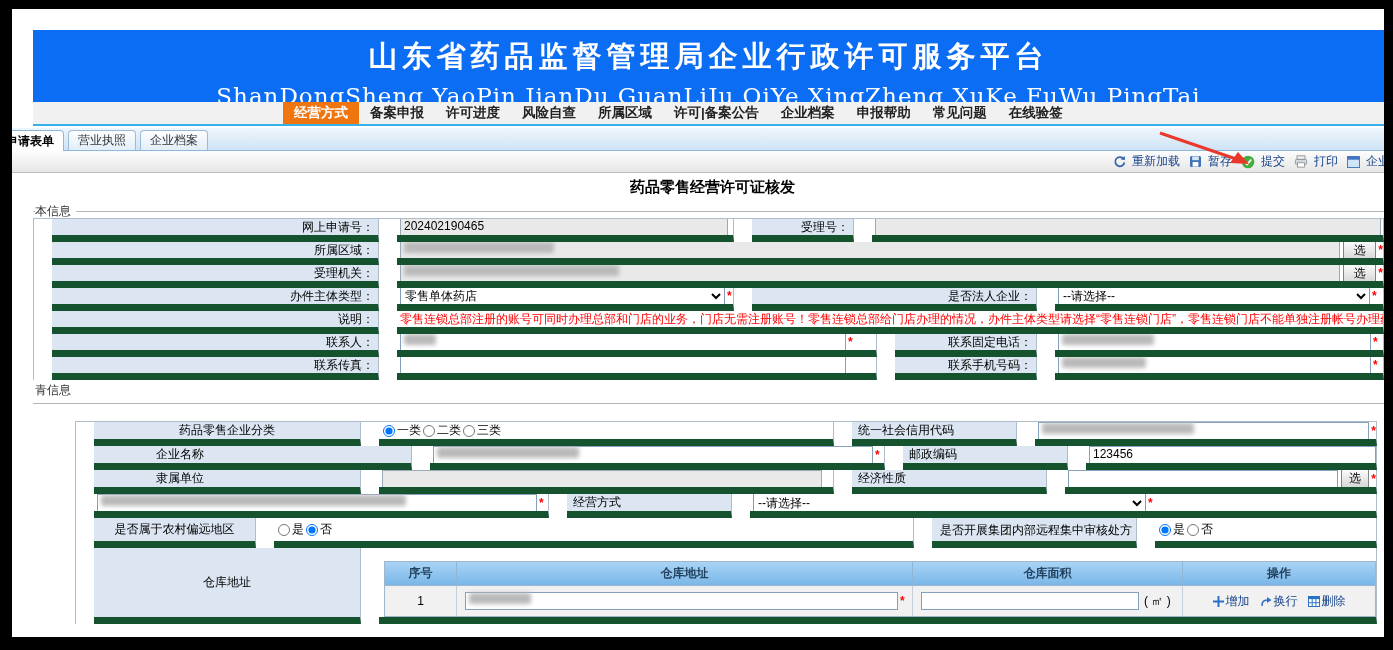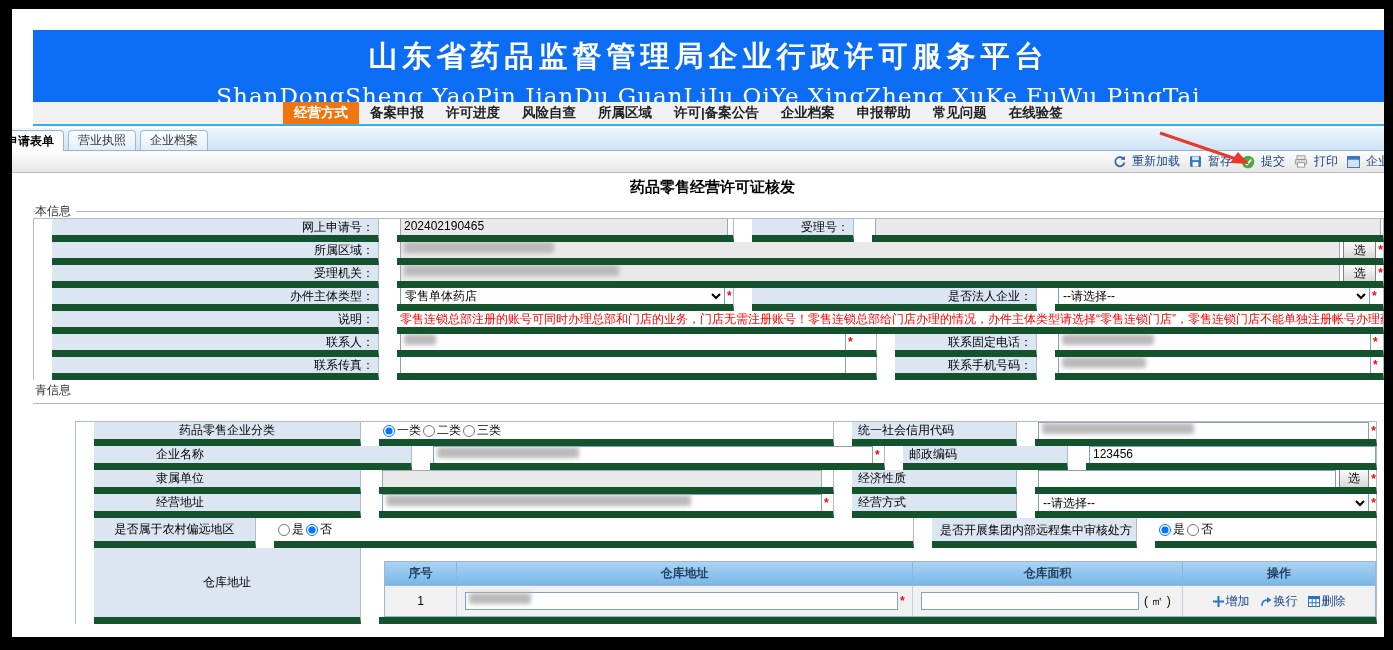--- a/index.html
+++ b/index.html
@@ -290,30 +290,29 @@
               <span>123456</span>
             </div>
         </div>
       </div>
 
       <div class="frow">
         <div class="cell labc h24" style="width:267px;justify-content:flex-start;padding-left:62px;">隶属单位</div>
         <div class="cell fc h24" style="width:455px;">
           <div class="ibox ro" style="width:432px;"></div>
         </div>
-        <div class="cell lab h24" style="width:165px;justify-content:flex-start;padding-left:6px;">经济性质</div>
+        <div class="cell lab h24" style="width:195px;justify-content:flex-start;padding-left:6px;">经济性质</div>
         <div class="cell fc h24" style="flex:1;">
           <div class="ibox" style="width:335px;"></div>
           <button class="selbtn">选择</button>
           <span class="req">*</span>
         </div>
       </div>
 
       <div class="frow">
-        <div class="cell labc h24" style="width:267px;justify-content:flex-start;padding-left:62px;">经营地址</div>
         <div class="cell fc h24" style="width:455px;">
           <div class="ibox" style="width:432px;">
               <div class="redact" style="width:305px;"></div>
             </div>
           <span class="req">*</span>
         </div>
         <div class="cell lab h24" style="width:165px;justify-content:flex-start;padding-left:6px;">经营方式</div>
         <div class="cell fc h24" style="flex:1;">
           <select style="width:393px;"><option>--请选择--</option></select>
           <span class="req">*</span>

